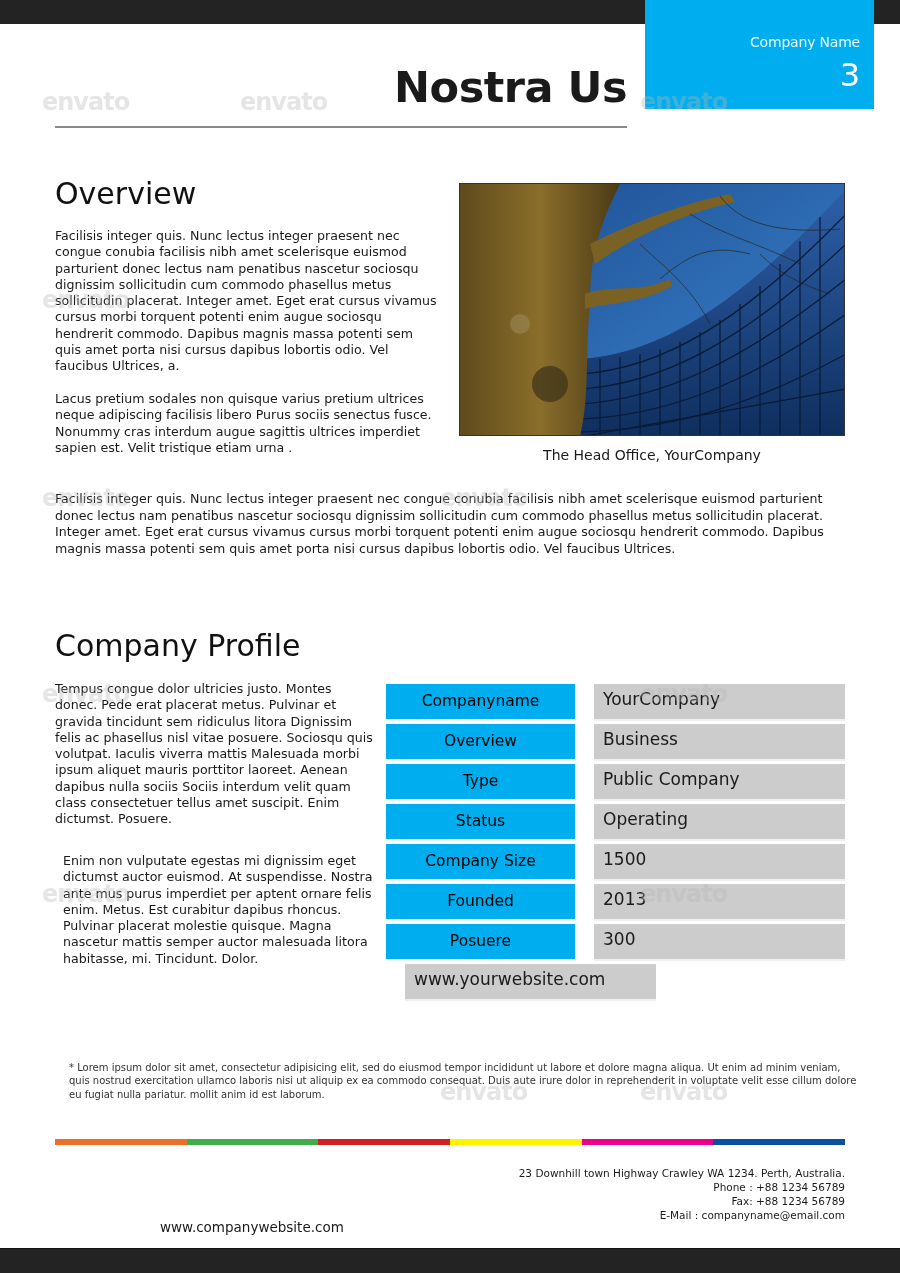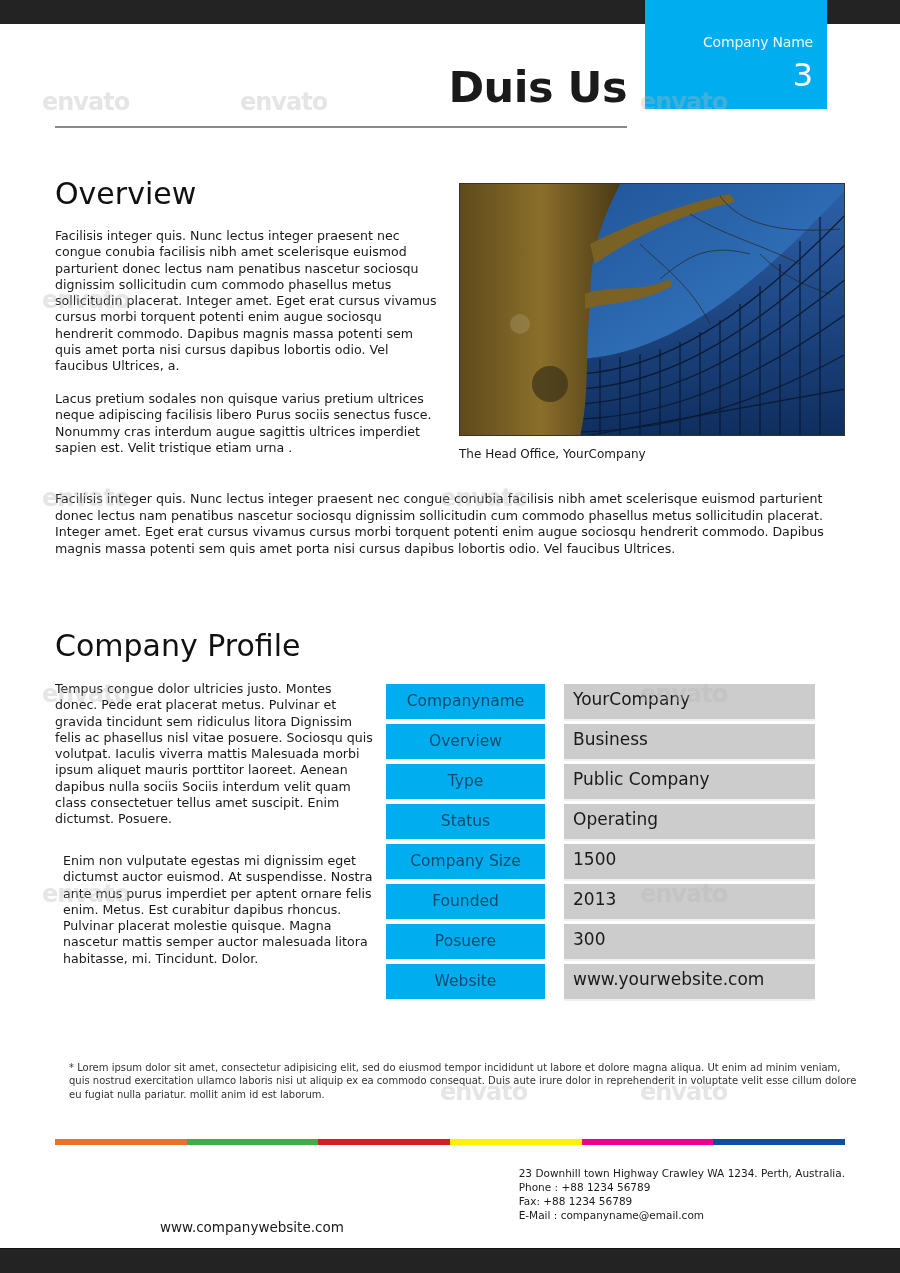--- a/index.html
+++ b/index.html
@@ -5,59 +5,59 @@
   html, body { margin: 0; padding: 0; }
   body {
     width: 900px; height: 1273px; position: relative; overflow: hidden;
     background: #ffffff;
     font-family: "DejaVu Sans", "Liberation Sans", sans-serif;
     color: #1a1a1a;
   }
   .abs { position: absolute; }
   .topbar { left: 0; top: 0; width: 900px; height: 24px; background: #232323; }
   .bottombar { left: 0; top: 1248px; width: 900px; height: 25px; background: #232323; border-top: 1px solid #111; }
-  .tabbox { left: 645px; top: 0; width: 182px; height: 109px; background: #00aeef; color: #fff; }
+  .tabbox { left: 645px; top: 0; width: 229px; height: 109px; background: #00aeef; color: #fff; }
   .tabbox .company { position: absolute; right: 14px; top: 34px; font-size: 14px; color: #e9f8ff; letter-spacing: -0.2px; }
   .tabbox .pagenum { position: absolute; right: 14px; top: 56px; font-size: 32px; color: #fff; }
   .page-title { right: 273px; top: 62px; font-size: 43px; font-weight: bold; color: #1a1a1a; letter-spacing: -0.5px; }
   .title-rule { left: 55px; top: 126px; width: 572px; height: 2px; background: #8a8a8a; }
   h2 { margin: 0; font-weight: normal; color: #111; }
   .overview-h { left: 55px; top: 176px; font-size: 30px; }
   .body-text { font-size: 12.6px; line-height: 16.3px; color: #1a1a1a; }
   .ov-p1 { left: 55px; top: 228px; width: 385px; }
   .ov-p2 { left: 55px; top: 391px; width: 385px; }
   .photo { left: 459px; top: 183px; width: 386px; height: 253px; overflow: hidden; border: 1px solid #333; box-sizing: border-box; }
-  .caption { left: 459px; top: 447px; width: 386px; text-align: left; font-size: 12px; color: #1a1a1a; }
+  .caption { left: 459px; top: 447px; width: 386px; text-align: center; font-size: 14px; color: #1a1a1a; }
   .full-p { left: 55px; top: 491px; width: 790px; font-size: 12.6px; line-height: 16.5px; }
   .profile-h { left: 55px; top: 628px; font-size: 30px; }
   .cp-p1 { left: 55px; top: 681px; width: 320px; }
   .cp-p2 { left: 55px; top: 845px; width: 320px; }
   .profile-table { left: 386px; top: 684px; width: 459px; }
   .prow { display: flex; height: 37px; margin-bottom: 3px; }
-  .pkey { width: 159px; background: #00aeef; color: #0c4a6e; font-size: 15.5px; text-align: center; line-height: 35px; border-bottom: 2px solid #fff; box-sizing: border-box; }
+  .pkey { width: 189px; background: #00aeef; color: #000000; font-size: 15.5px; text-align: center; line-height: 35px; border-bottom: 2px solid #fff; box-sizing: border-box; }
   .pgap { width: 19px; }
   .pval { width: 251px; background: #cccccc; color: #1a1a1a; font-size: 17px; line-height: 30px; padding-left: 9px; box-sizing: border-box; border-bottom: 2px solid #f0f0f0; }
   .footnote { left: 69px; top: 1061px; width: 790px; font-size: 10px; line-height: 13.3px; color: #333; }
   .colorbar { left: 55px; top: 1139px; width: 790px; height: 6px; display: flex; }
   .colorbar div { flex: 1; height: 6px; }
   .footer-site { left: 160px; top: 1183px; font-size: 13.5px; color: #1a1a1a; margin-top: 36px; }
-  .footer-addr { right: 55px; top: 1166px; text-align: left; font-size: 10.5px; line-height: 14px; color: #1a1a1a; }
+  .footer-addr { right: 55px; top: 1166px; text-align: right; font-size: 10.5px; line-height: 14px; color: #1a1a1a; }
   .watermark { color: rgba(180,180,180,0.35); font-size: 24px; font-weight: bold; letter-spacing: -1px; pointer-events: none; }
 </style>
 </head>
 <body>
 
 <div class="abs topbar"></div>
 
 <div class="abs tabbox">
   <span class="company">Company Name</span>
   <span class="pagenum">3</span>
 </div>
 
-<h1 class="abs page-title" style="margin:0">Duis Us</h1>
+<h1 class="abs page-title" style="margin:0">Nostra Us</h1>
 <div class="abs title-rule"></div>
 
 <h2 class="abs overview-h">Overview</h2>
 <p class="abs body-text ov-p1" style="margin:0">Facilisis integer quis. Nunc lectus integer praesent nec congue conubia facilisis nibh amet scelerisque euismod parturient donec lectus nam penatibus nascetur sociosqu dignissim sollicitudin cum commodo phasellus metus sollicitudin placerat. Integer amet. Eget erat cursus vivamus cursus morbi torquent potenti enim augue sociosqu hendrerit commodo. Dapibus magnis massa potenti sem quis amet porta nisi cursus dapibus lobortis odio. Vel faucibus Ultrices, a.</p>
 <p class="abs body-text ov-p2" style="margin:0">Lacus pretium sodales non quisque varius pretium ultrices neque adipiscing facilisis libero Purus sociis senectus fusce. Nonummy cras interdum augue sagittis ultrices imperdiet sapien est. Velit tristique etiam urna .</p>
 
 <div class="abs photo">
   <svg width="386" height="253" viewBox="0 0 386 253">
     <defs>
       <linearGradient id="sky" x1="0" y1="0" x2="1" y2="1">
@@ -149,21 +149,20 @@
     <div class="pkey">Founded</div>
     <div class="pgap"></div>
     <div class="pval">2013</div>
   </div>
   <div class="prow">
     <div class="pkey">Posuere</div>
     <div class="pgap"></div>
     <div class="pval">300</div>
   </div>
   <div class="prow">
-    <div class="pkey">Website</div>
     <div class="pgap"></div>
     <div class="pval">www.yourwebsite.com</div>
   </div>
 </div>
 
 <p class="abs footnote" style="margin:0">* Lorem ipsum dolor sit amet, consectetur adipisicing elit, sed do eiusmod tempor incididunt ut labore et dolore magna aliqua. Ut enim ad minim veniam, quis nostrud exercitation ullamco laboris nisi ut aliquip ex ea commodo consequat. Duis aute irure dolor in reprehenderit in voluptate velit esse cillum dolore eu fugiat nulla pariatur. mollit anim id est laborum.</p>
 
 <div class="abs colorbar">
   <div style="background:#ec7028"></div>
   <div style="background:#3fae49"></div>

